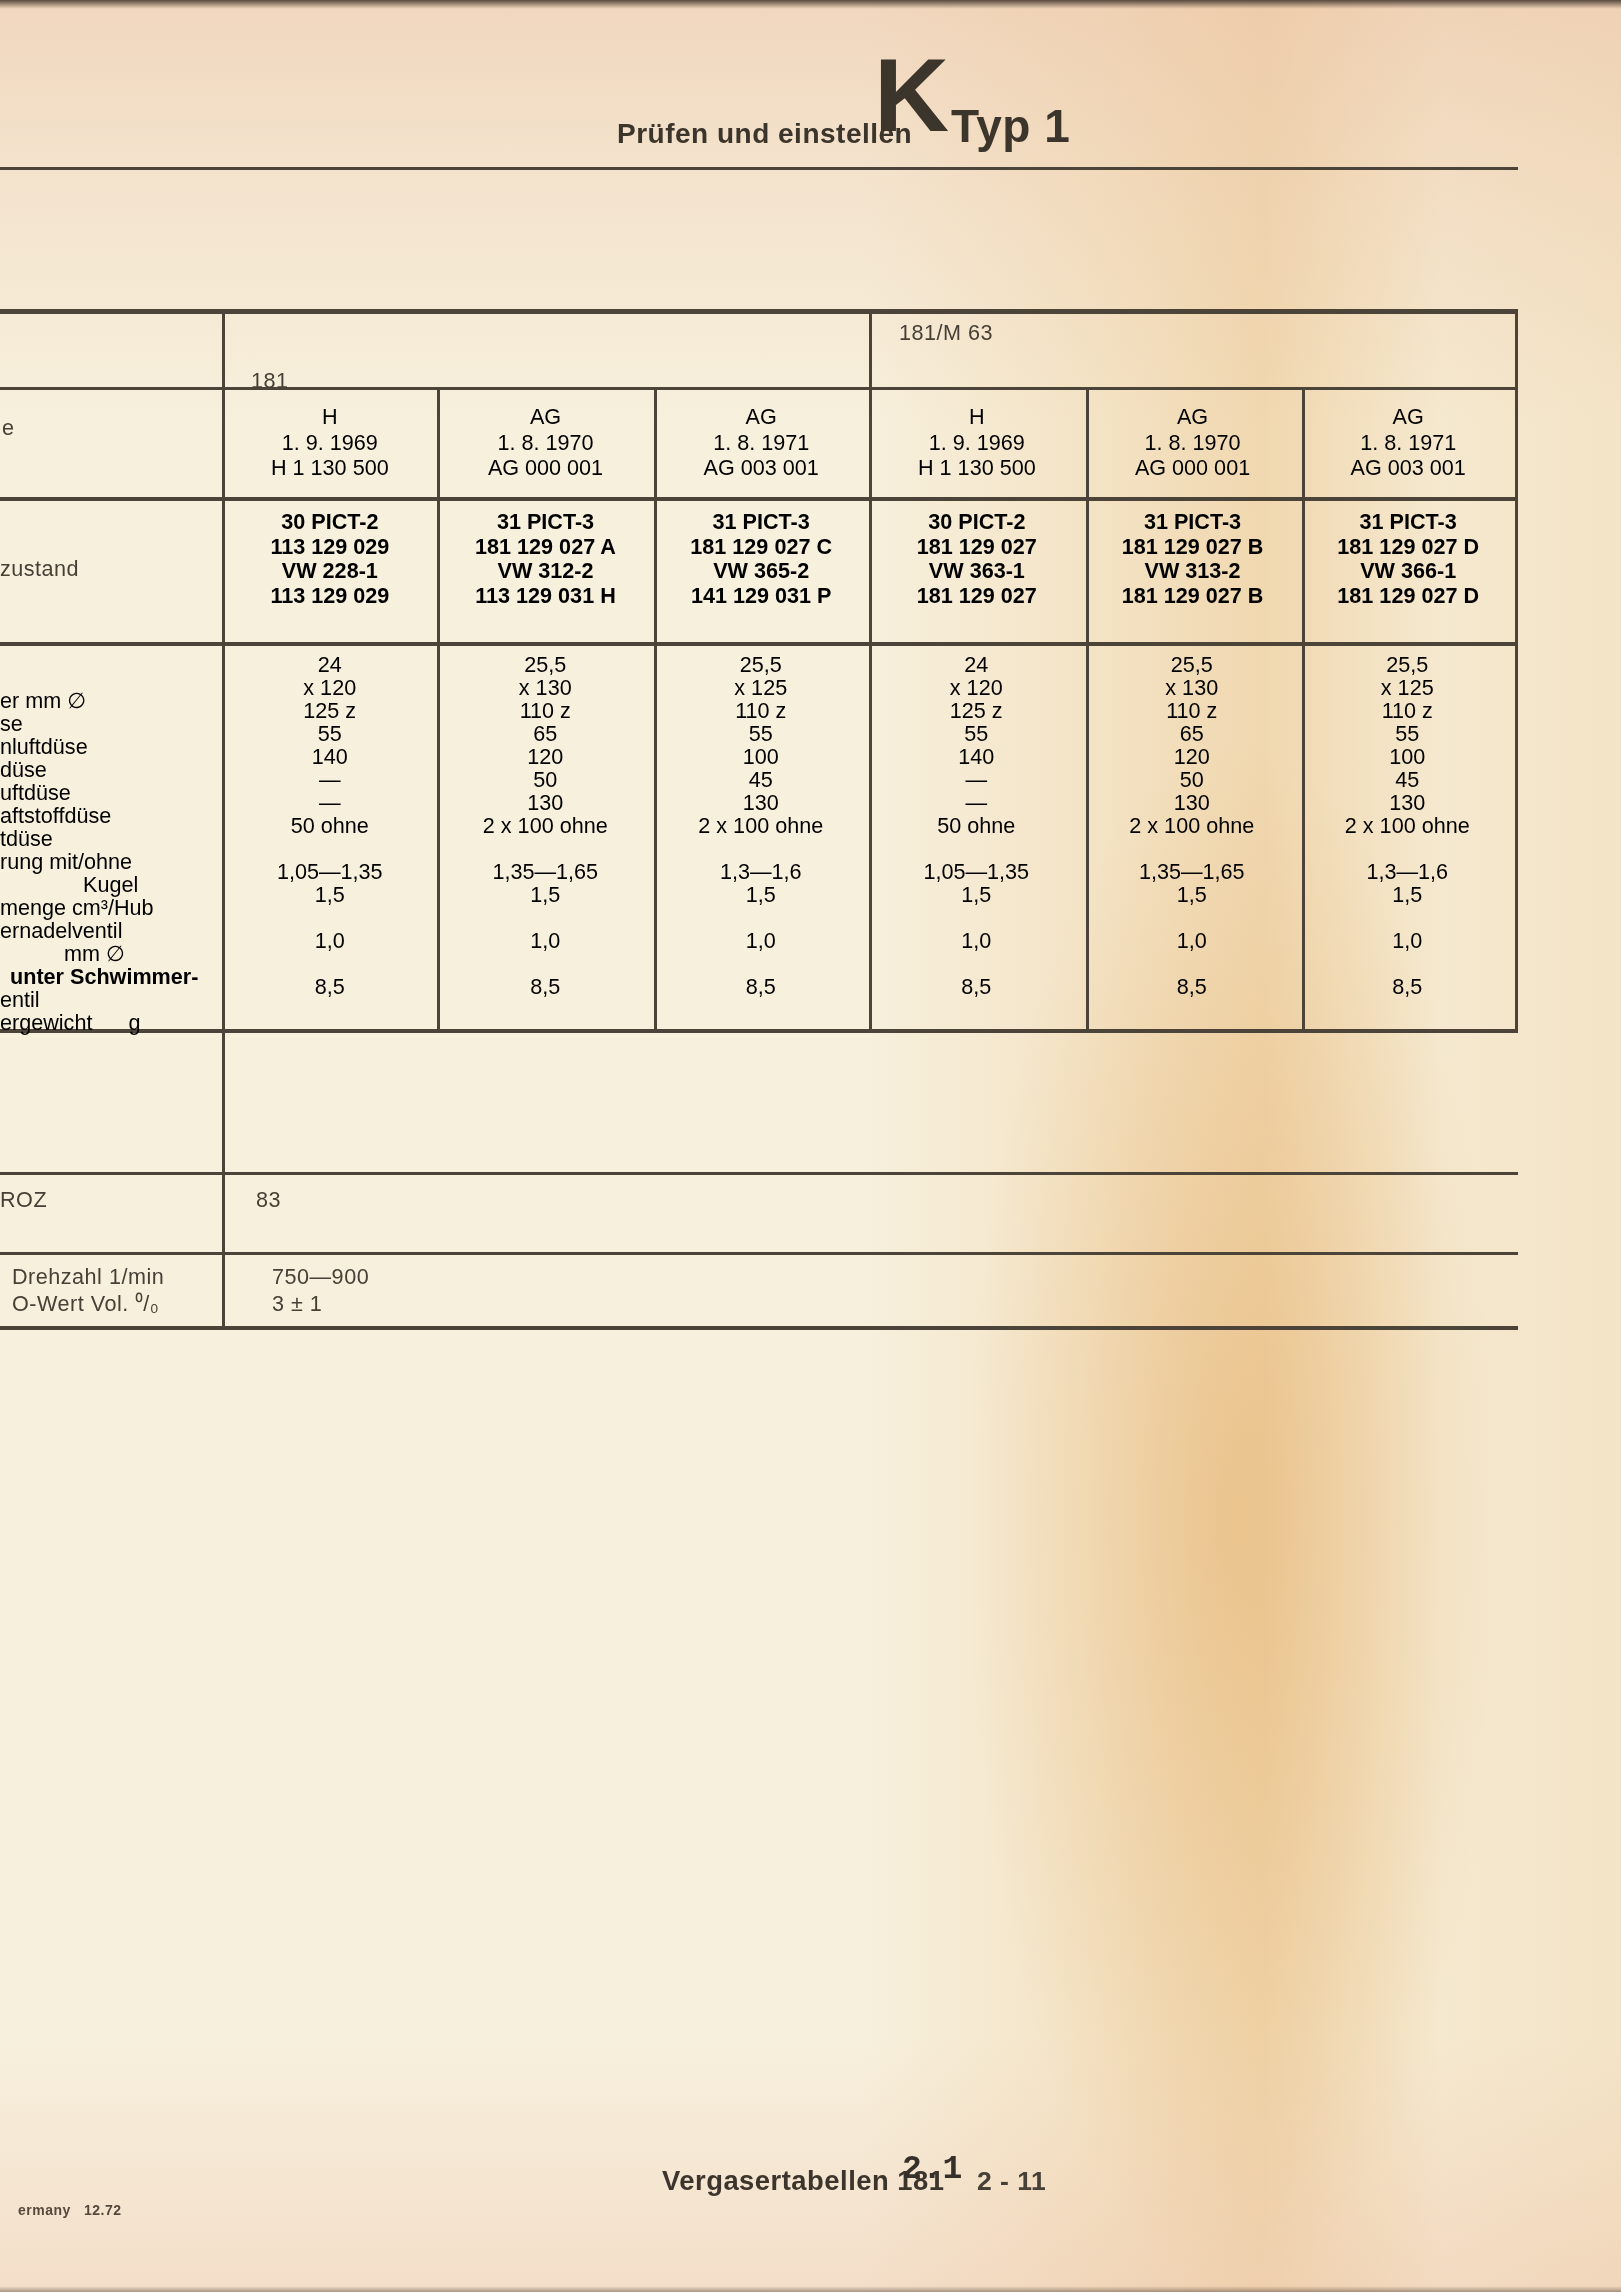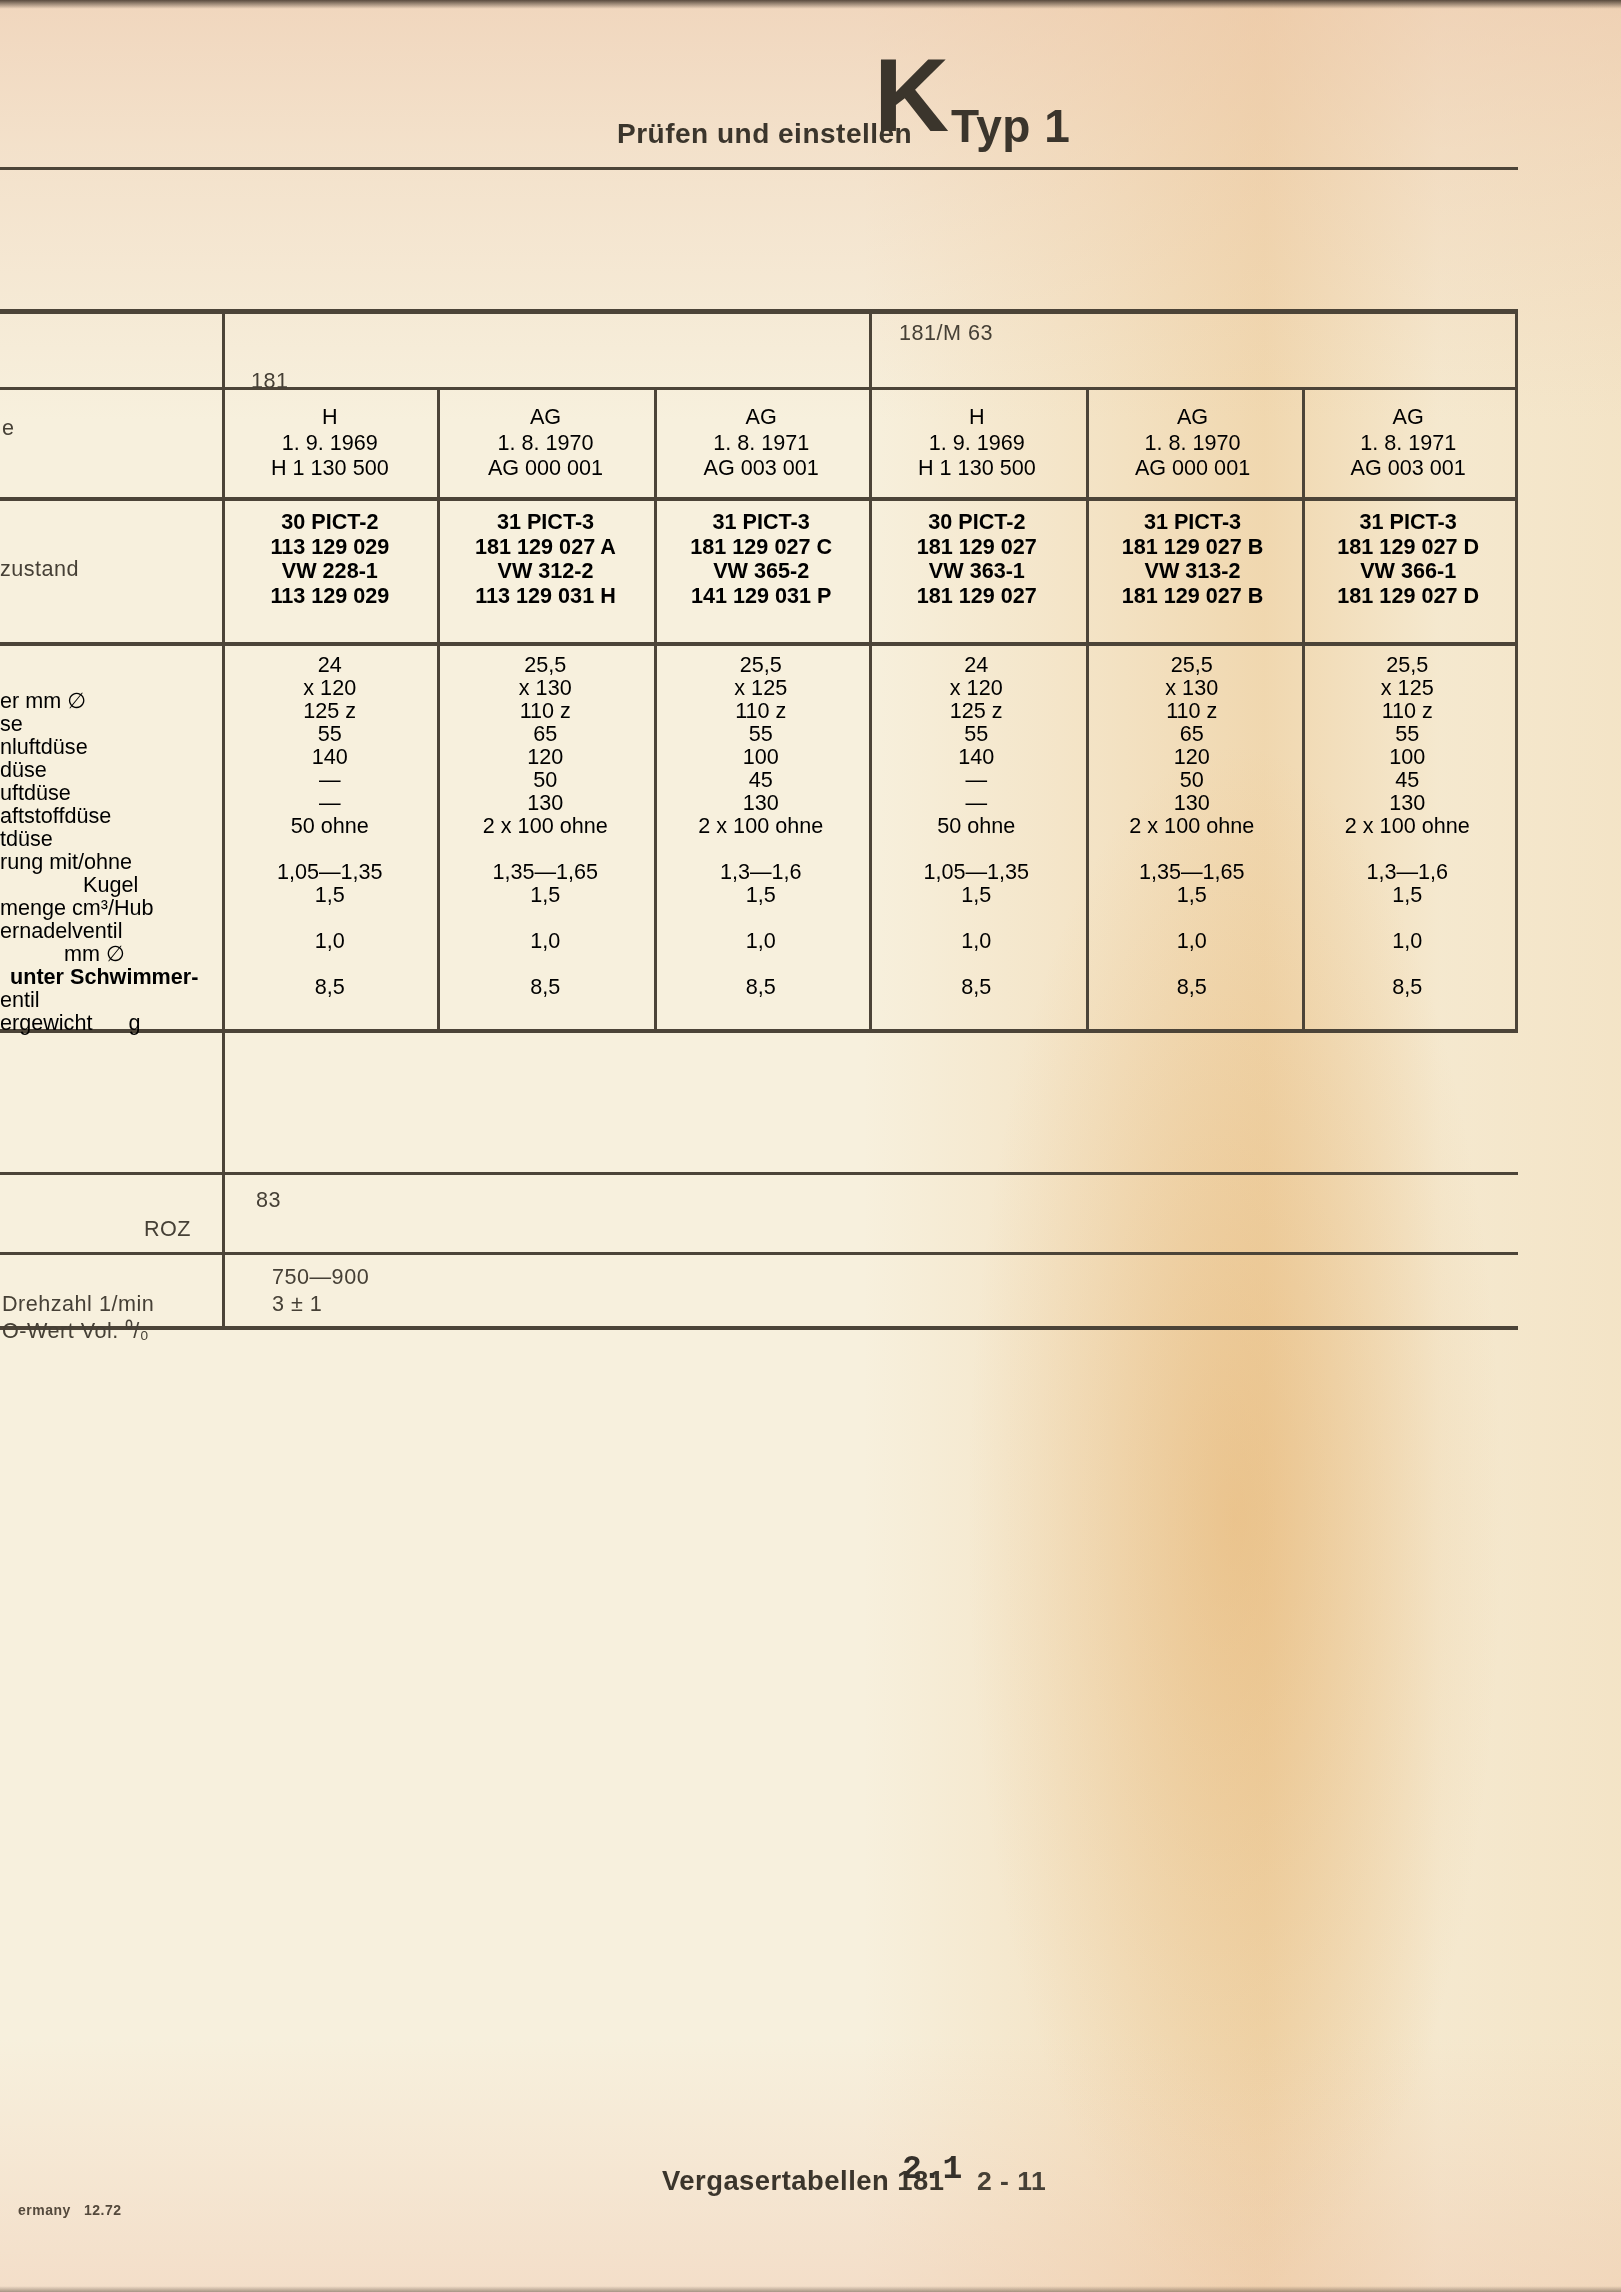--- a/index.html
+++ b/index.html
@@ -32,23 +32,23 @@
   .colhdr-cell div { line-height:25.5px; }
   .zustand { left:0;     top:557px; }
   .verg    { position:absolute; left:222px; top:510px; width:1294px; display:flex;font-weight:bold; }
   .verg-cell { flex:1; text-align:center; }
   .verg-cell div { line-height:24.5px; }
   .specs   { position:absolute; left:0; top:653px; width:1515px; display:flex; }
   .spec-label-col { width:222px;margin-top:36px; }
   .spec-col { flex:1; text-align:center; }
   .spec-line { line-height:23px; min-height:23px; }
   .note      { left:251px; top:1046px; }
-  .roz-label { left:0;  top:1217px; width:167px; text-align:right;margin-left:24px; }
+  .roz-label { left:0;  top:1188px; width:167px; text-align:left; }
   .roz-value { left:256px; top:1188px; }
-  .idle-labels { position:absolute; left:2px;   top:1264px;margin-top:27px; }
+  .idle-labels { position:absolute; left:12px;   top:1264px; }
   .idle-values { position:absolute; left:272px; top:1264px; }
   .idle-labels div, .idle-values div { line-height:26.5px; font-size:21.6px; color:#464036; letter-spacing:0.5px; }
   
   .ft-left    { left:18px;   top:2203px; font-size:14px; font-weight:bold; color:#54493c; }
   .ft-title   { left:662px; top:2166px; font-size:27.4px; font-weight:bold; color:#3b352c; }
   .ft-section { left:902px; top:2152px; font-size:33px; font-weight:bold; color:#35302a;font-family:Liberation Mono, monospace; }
   .ft-page    { left:977px; top:2167px; font-size:26.5px; font-weight:bold; color:#464036; }
 </style>
 </head>
 <body>

